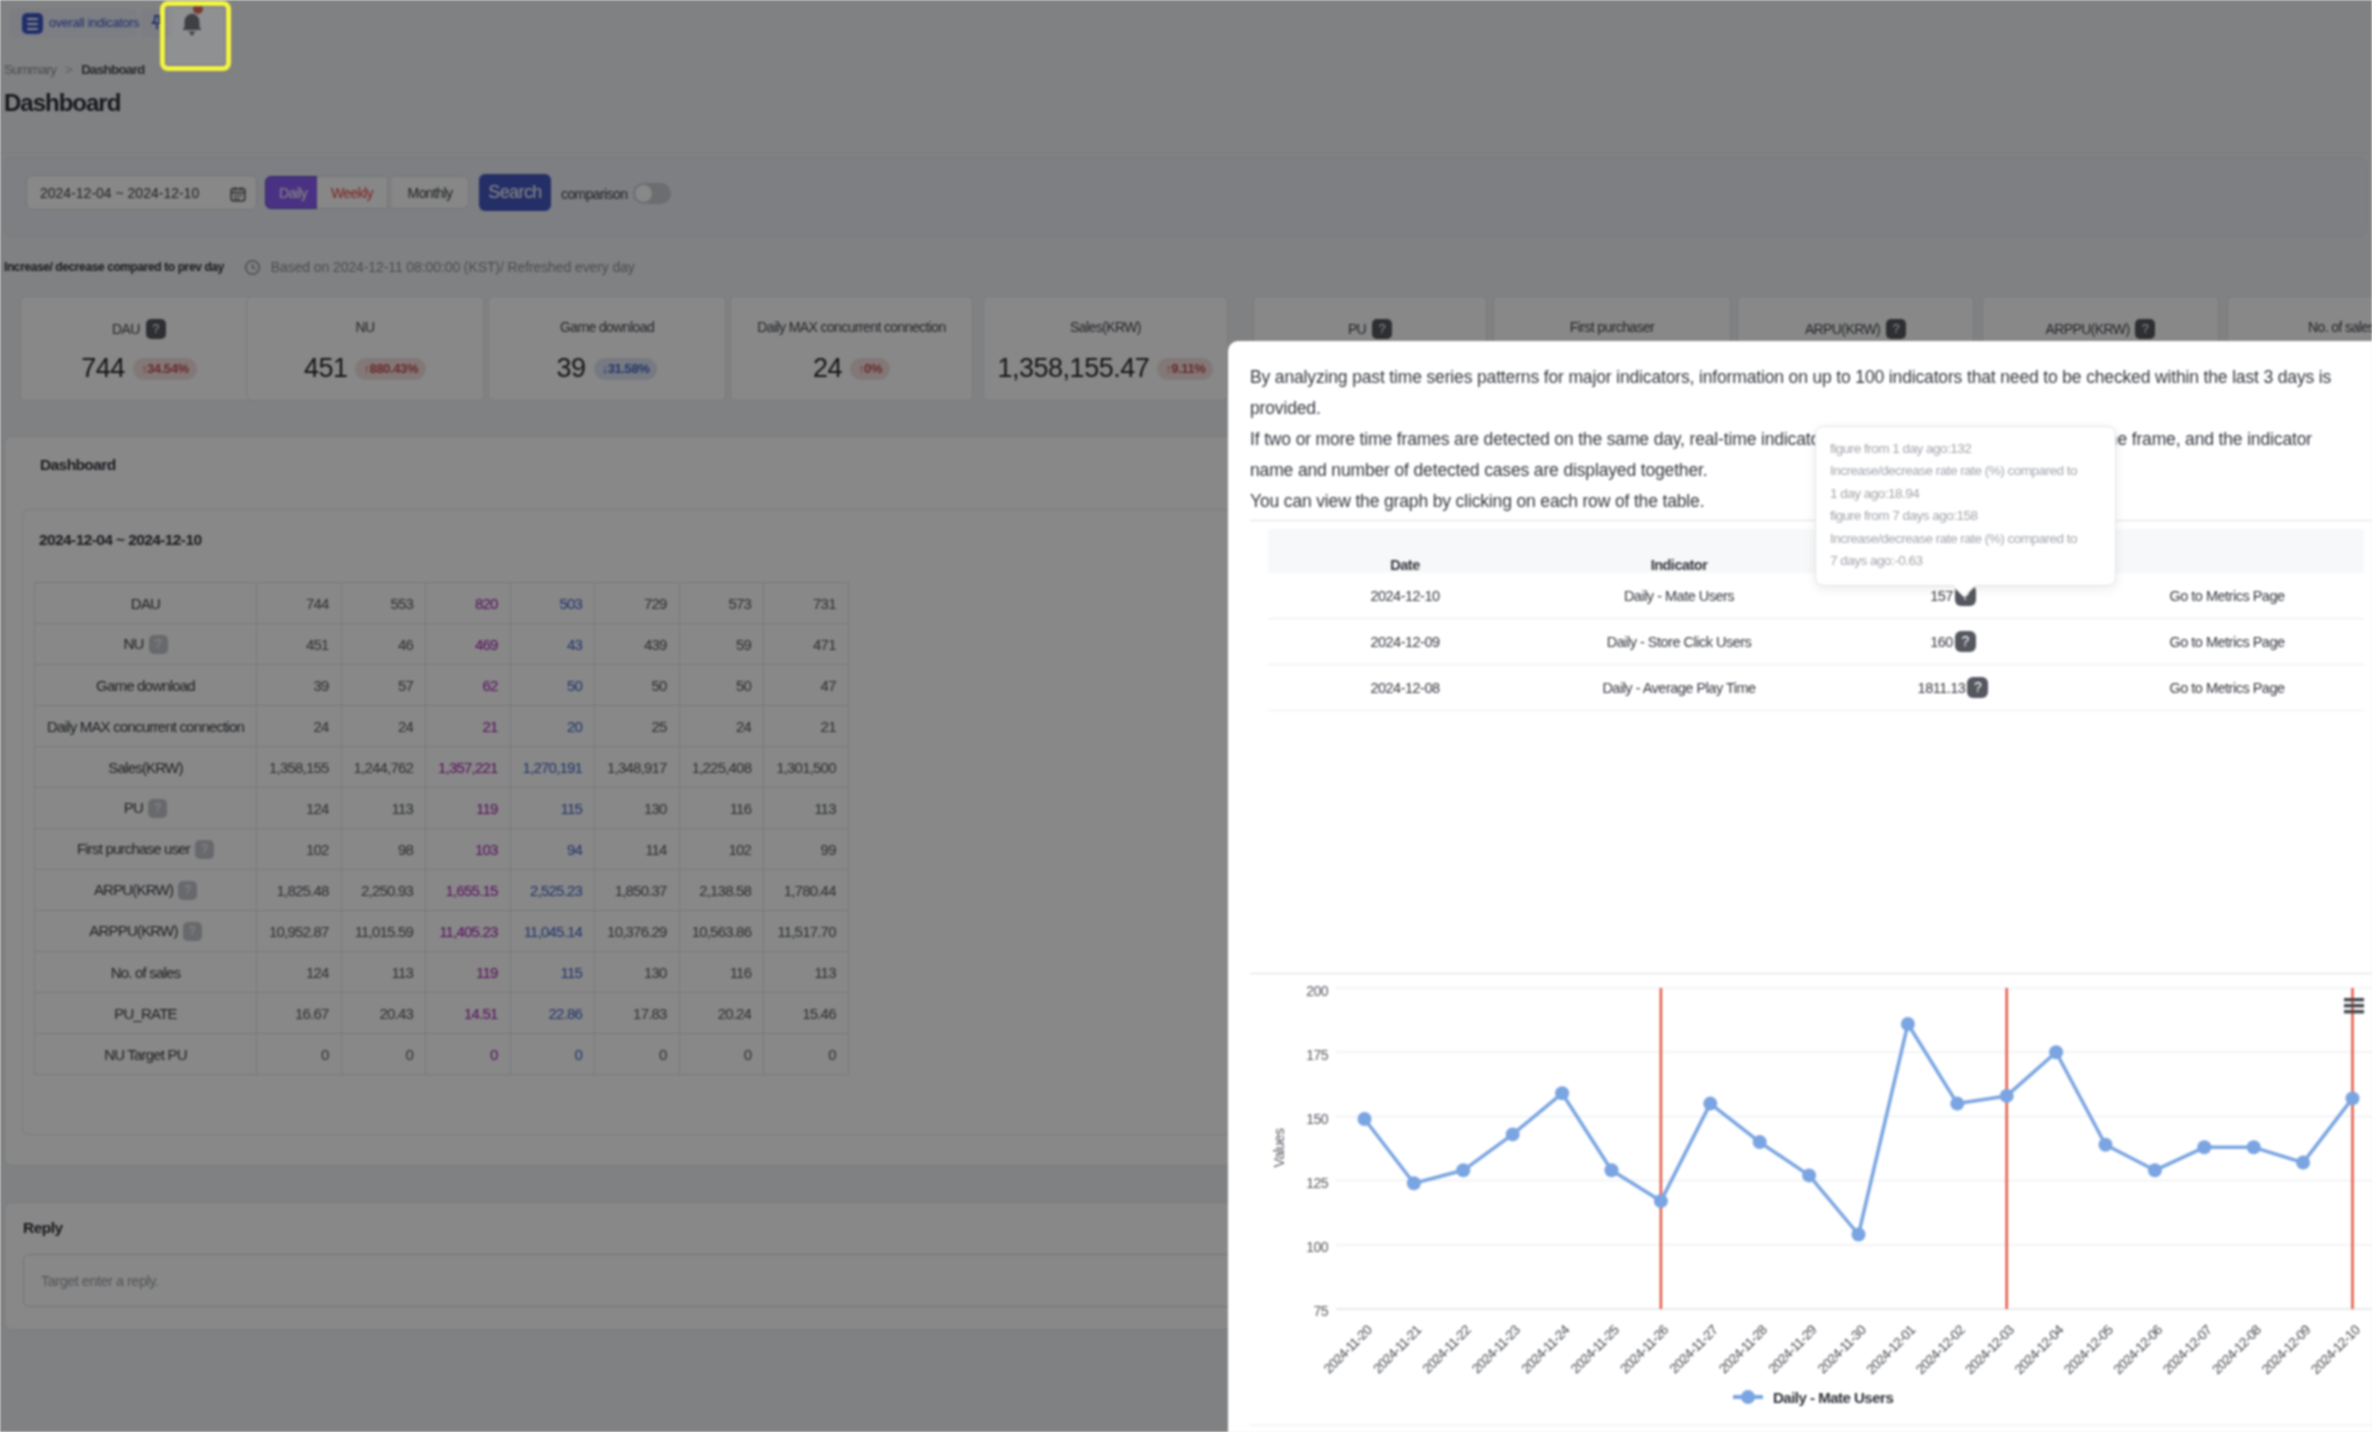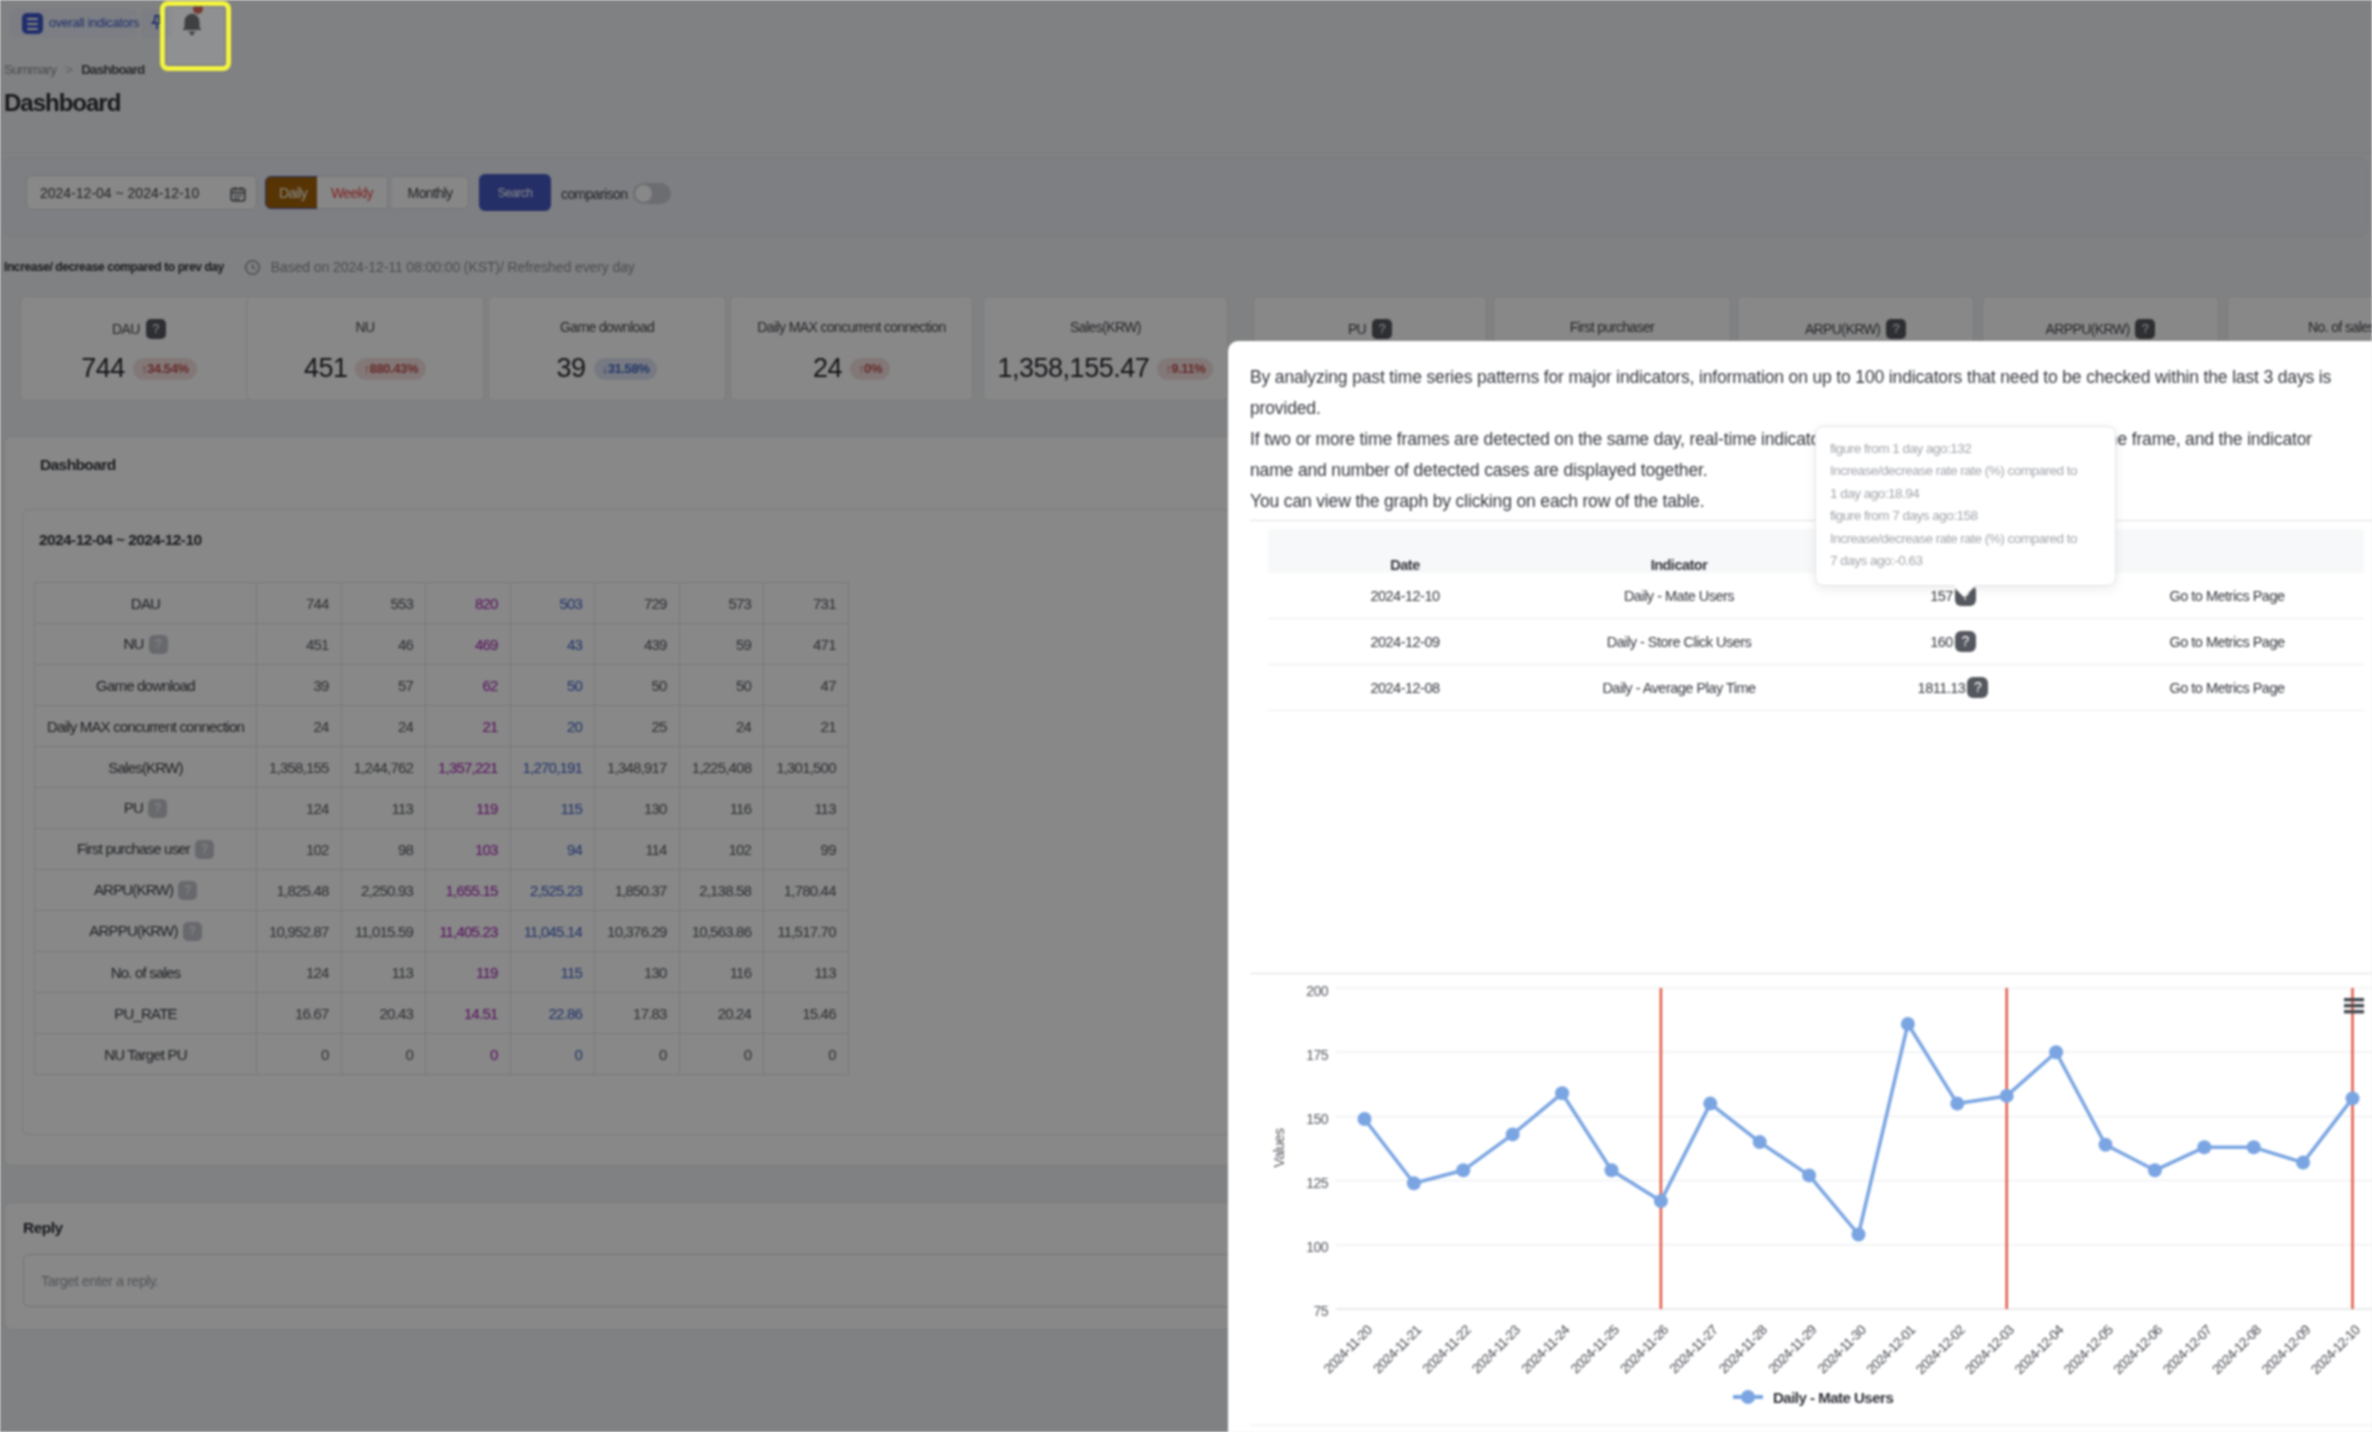--- a/index.html
+++ b/index.html
@@ -20,24 +20,24 @@
 #crumb b { color:#4a4d55; font-weight:600; }
 #crumb .sep { color:#a9acb3; margin:0 6px; }
 #h1 { position:absolute; left:4px; top:89px; font-size:24px; font-weight:700; color:#2b2e36; letter-spacing:-1px; }
 #hr1 { position:absolute; left:0; top:152px; width:2372px; height:1px; background:#e4e6ea; }
 
 
 #toolbar { position:absolute; left:4px; top:157px; width:2364px; height:80px; background:#edeff3; border:1px solid #e2e4e8; border-radius:8px; }
 #dateinput { position:absolute; left:26px; top:175px; width:231px; height:35px; background:#fff; border:1px solid #d8dade; border-radius:6px; font-size:14px; color:#3a3d44; display:flex; align-items:center; padding-left:13px; white-space:nowrap; letter-spacing:0px; }
 #dateinput svg { position:absolute; right:9px; top:8.5px; }
 .segbtn { position:absolute; top:176px; height:33px; font-size:14px; display:flex; align-items:center; justify-content:center; letter-spacing:-0.6px; }
-#segDaily { left:265px; width:56px; background:#a16207; color:#fff; border-radius:6px 0 0 6px; border:1px solid #4759c2; }
+#segDaily { left:265px; width:56px; background:#8b5cf6; color:#fff; border-radius:6px 0 0 6px; border:1px solid #4759c2; }
 #segWeekly { left:317px; width:71px; background:#fdfdfd; color:#ef4444; border:1px solid #dcdee2; border-left:none; }
 #segMonthly { left:392px; width:77px; background:#fdfdfd; color:#3a3d44; border:1px solid #dcdee2; border-left:none; border-radius:0 6px 6px 0; }
-#searchbtn { position:absolute; left:479px; top:174px; width:72px; height:37px; background:#4759c2; color:#fff; font-size:12px; border-radius:6px; display:flex; align-items:center; justify-content:center; letter-spacing:-0.6px; }
+#searchbtn { position:absolute; left:479px; top:174px; width:72px; height:37px; background:#4759c2; color:#fff; font-size:18px; border-radius:6px; display:flex; align-items:center; justify-content:center; letter-spacing:-0.6px; }
 #cmplabel { position:absolute; left:561px; top:186px; font-size:14px; color:#3a3d44; letter-spacing:-0.6px; }
 #toggle { position:absolute; left:633px; top:183px; width:38px; height:21px; background:#c9ccd2; border-radius:11px; }
 #toggle .knob { position:absolute; left:2px; top:2px; width:17px; height:17px; background:#fff; border-radius:50%; }
 
 
 #inforow { position:absolute; left:4px; top:254px; height:26px; display:flex; align-items:center; }
 #inforow .b { font-size:12px; font-weight:700; color:#2e3138; letter-spacing:-0.4px; }
 #inforow .g { font-size:14px; color:#8b8e96; margin-left:10px; letter-spacing:-0.1px; }
 
 

